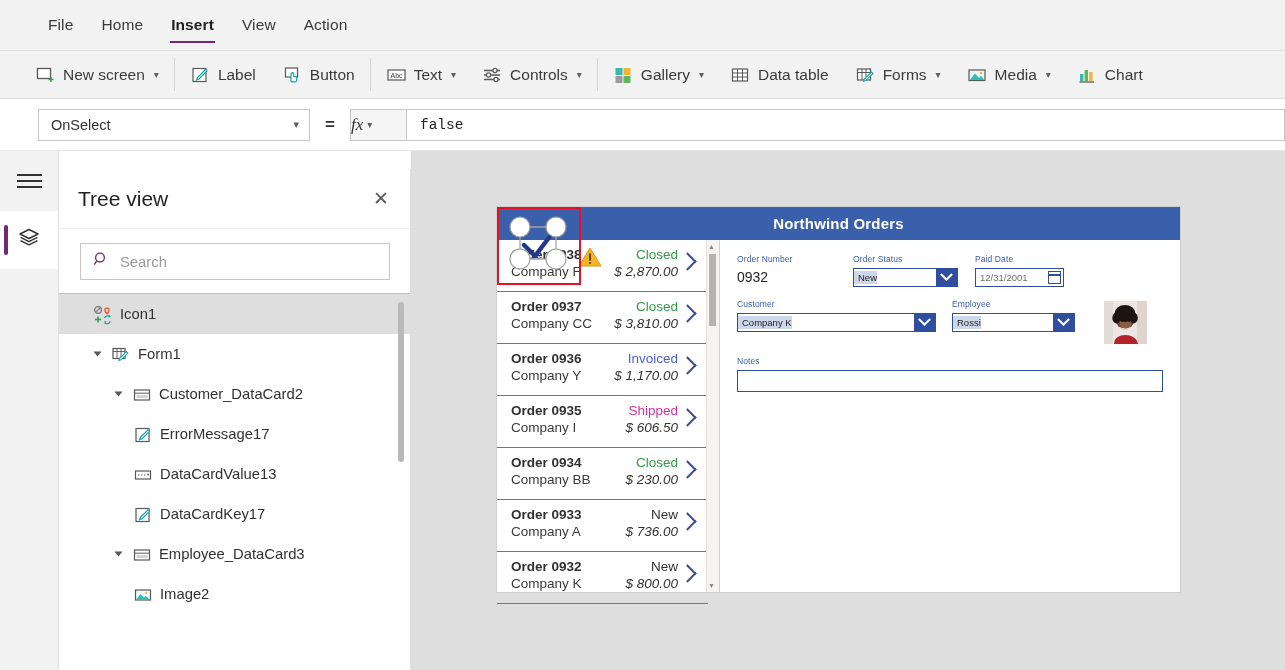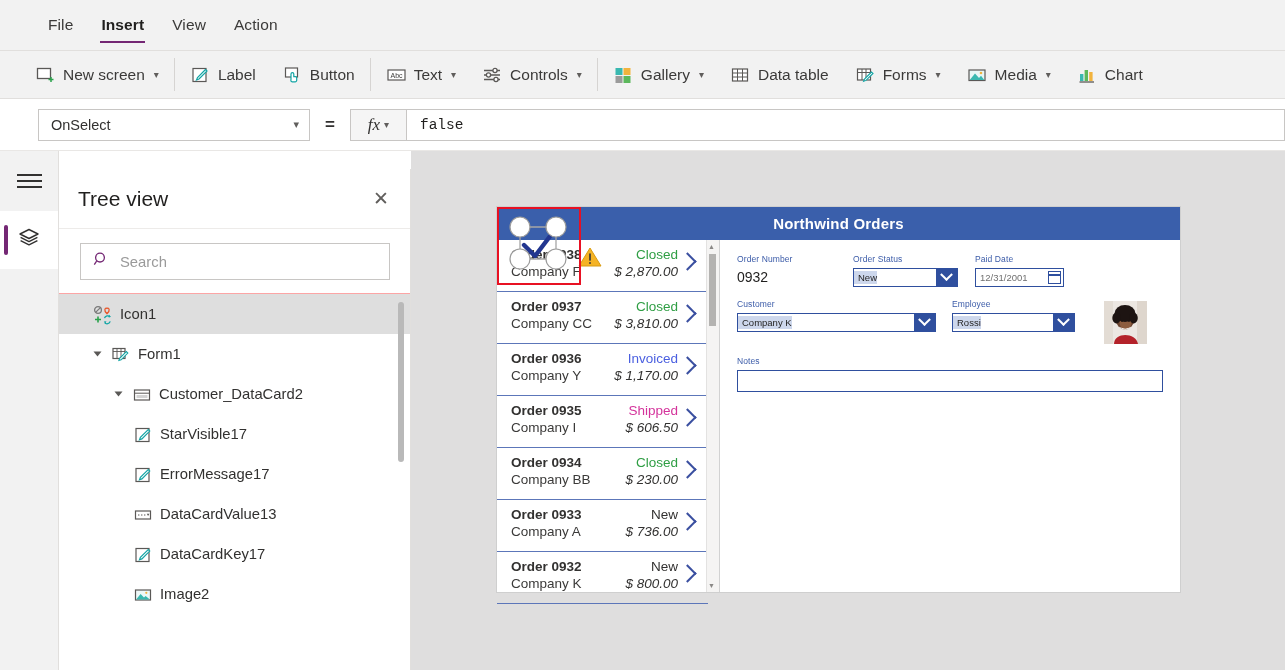--- a/index.html
+++ b/index.html
@@ -52,21 +52,21 @@
   }
   .prop-select {
     width:272px; height:32px; border:1px solid #c8c6c4; background:#fff;
     display:flex; align-items:center; justify-content:space-between;
     padding:0 10px 0 12px; font-size:14.5px; color:#323130;
   }
   .prop-select .chev { font-size:11px; color:#605e5c; }
   .eq { font-size:17px; font-weight:bold; color:#323130; margin:0 15px; }
   .fx-box {
     height:32px; width:56px; border:1px solid #c8c6c4; border-right:none;
-    background:#f5f5f5; display:flex; align-items:center; justify-content:center; gap:4px;
+    background:#f5f5f5; display:flex; align-items:center; gap:4px;
   }
   .fx-i { font-style:italic; font-family:"Liberation Serif", serif; font-size:17px; color:#323130; }
   .fx-box .chev { font-size:10px; color:#605e5c; }
   .formula-input {
     height:32px; flex:1; border:1px solid #c8c6c4; background:#fff;
     display:flex; align-items:center; padding-left:13px;
     font-family:"Liberation Mono", monospace; font-size:14.5px; color:#201f1e;
   }
 
   
@@ -197,20 +197,21 @@
   }
   .sel-inner { position:absolute; left:0; top:0; width:100%; height:100%; }
 </style>
 </head>
 <body>
 
 <div id="app">
 
   <div class="menubar">
     <div class="menu-item">File</div>
+    <div class="menu-item">Home</div>
     <div class="menu-item active">Insert</div>
     <div class="menu-item">View</div>
     <div class="menu-item">Action</div>
   </div>
 
   <div class="ribbon">
     <div style="width:22px"></div>
 
     <div class="rib-btn">
       <span class="rib-ico">
@@ -420,29 +421,20 @@
         <span class="tn-ico">
           <svg width="20" height="20" viewBox="0 0 20 20">
             <rect x="2.5" y="5" width="15" height="10" fill="#fff" stroke="#5a5856" stroke-width="1.2"></rect>
             <path d="M2.5 8.2 h15" stroke="#5a5856" stroke-width="1"></path>
             <rect x="4.5" y="10" width="11" height="3" fill="#d3d3d3"></rect>
           </svg>
         </span>
         <span>Customer_DataCard2</span>
       </div>
 
-      <div class="tnode" style="padding-left:74px">
-        <span class="tn-ico">
-          <svg width="20" height="20" viewBox="0 0 20 20">
-            <rect x="3" y="3.5" width="13" height="13" fill="#fff" stroke="#5a5856" stroke-width="1.2"></rect>
-            <path d="M15.2 4.6 L7.4 12.4 L6.5 14.8 L8.9 13.9 L16.7 6.1 Z" fill="#fff" stroke="#12a5a5" stroke-width="1.2"></path>
-          </svg>
-        </span>
-        <span>StarVisible17</span>
-      </div>
 
       <div class="tnode" style="padding-left:74px">
         <span class="tn-ico">
           <svg width="20" height="20" viewBox="0 0 20 20">
             <rect x="3" y="3.5" width="13" height="13" fill="#fff" stroke="#5a5856" stroke-width="1.2"></rect>
             <path d="M15.2 4.6 L7.4 12.4 L6.5 14.8 L8.9 13.9 L16.7 6.1 Z" fill="#fff" stroke="#12a5a5" stroke-width="1.2"></path>
           </svg>
         </span>
         <span>ErrorMessage17</span>
       </div>
@@ -461,20 +453,33 @@
       <div class="tnode" style="padding-left:74px">
         <span class="tn-ico">
           <svg width="20" height="20" viewBox="0 0 20 20">
             <rect x="3" y="3.5" width="13" height="13" fill="#fff" stroke="#5a5856" stroke-width="1.2"></rect>
             <path d="M15.2 4.6 L7.4 12.4 L6.5 14.8 L8.9 13.9 L16.7 6.1 Z" fill="#fff" stroke="#12a5a5" stroke-width="1.2"></path>
           </svg>
         </span>
         <span>DataCardKey17</span>
       </div>
 
+      <div class="tnode" style="padding-left:53px">
+        <span class="tw">
+            <i class="tri"></i>
+          </span>
+        <span class="tn-ico">
+          <svg width="20" height="20" viewBox="0 0 20 20">
+            <rect x="2.5" y="5" width="15" height="10" fill="#fff" stroke="#5a5856" stroke-width="1.2"></rect>
+            <path d="M2.5 8.2 h15" stroke="#5a5856" stroke-width="1"></path>
+            <rect x="4.5" y="10" width="11" height="3" fill="#d3d3d3"></rect>
+          </svg>
+        </span>
+        <span>Employee_DataCard3</span>
+      </div>
 
       <div class="tnode" style="padding-left:74px">
         <span class="tn-ico">
           <svg width="20" height="20" viewBox="0 0 20 20">
             <rect x="2.5" y="5" width="15" height="10" fill="#eef8f8" stroke="#5a5856" stroke-width="1.2"></rect>
             <path d="M3.1 14.4 L7.6 9 L11 12.6 L12.6 11 L16.9 14.4 Z" fill="#39b8b0"></path>
             <circle cx="13.3" cy="7.8" r="1.1" fill="#f2b33d"></circle>
           </svg>
         </span>
         <span>Image2</span>

